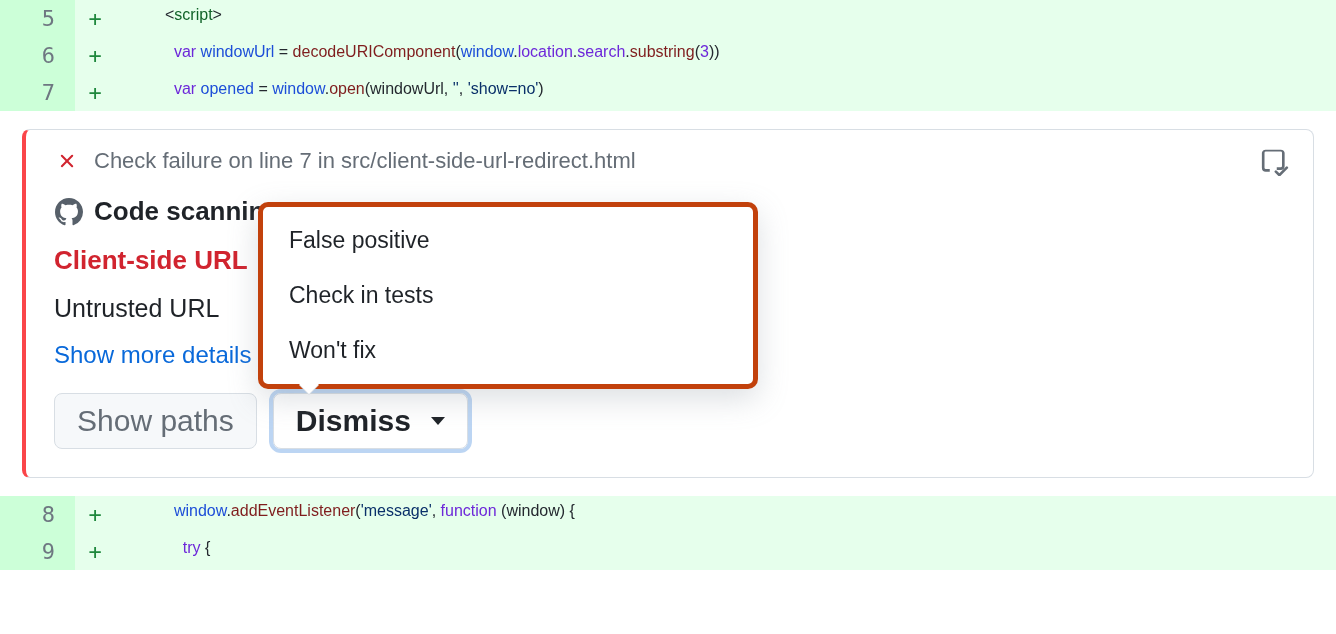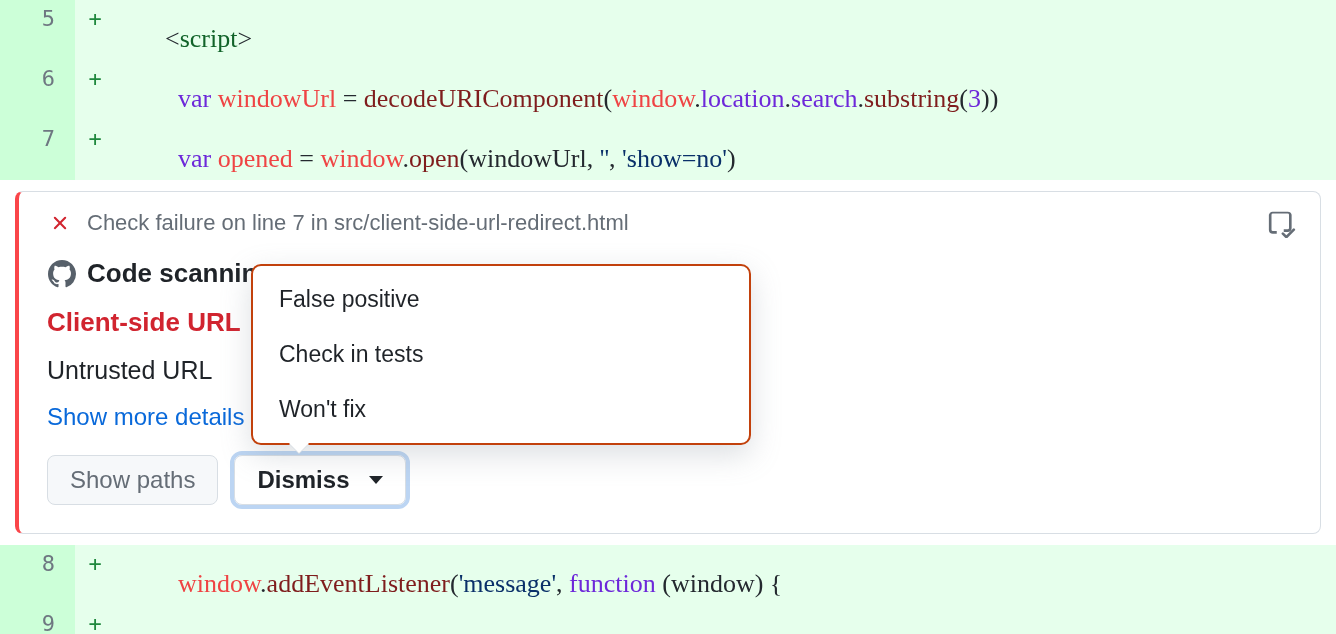--- a/index.html
+++ b/index.html
@@ -28,36 +28,36 @@
     width: 40px;
     text-align: center;
     color: #1f883d;
     font-family: ui-monospace, SFMono-Regular, Menlo, Consolas, monospace;
     font-size: 22px;
     vertical-align: top;
     padding: 6px 0;
   }
   .gutter-sign.added { background: #e6ffec; }
   .code-cell {
-    font-family: Liberation Serif, serif;
-    font-size: 26px;
+    font-family: Liberation Sans, sans-serif;
+    font-size: 16px;
     white-space: pre;
-    padding: 24px 0 6px 50px;
+    padding: 6px 0 6px 50px;
     vertical-align: top;
   }
   .code-cell.added { background: #e6ffec; }
   .tok-tag { color: #116329; }
   .tok-kw  { color: #6d28d9; }
-  .tok-var { color: #ef4444; }
+  .tok-var { color: #1d4ed8; }
   .tok-fn  { color: #7f1d1d; }
   .tok-str { color: #0a3069; }
   .tok-prop{ color: #6d28d9; }
   .tok-punc{ color: #24292f; }
 
-  .annotation-row td { padding: 3px; }
+  .annotation-row td { padding: 10px; }
   .annotation {
     margin: 8px 12px;
     border: 1px solid #d8dee4;
     border-left: 4px solid #fa4549;
     border-radius: 8px;
     padding: 18px 28px 28px 28px;
     position: relative;
     background: #fff;
   }
   .annotation-header {
@@ -110,21 +110,21 @@
   }
   .btn-row {
     margin-top: 24px;
     display:flex; gap: 16px; align-items:center;
     position: relative;
   }
   .btn {
     border: 1px solid #d8dee4;
     background: #f6f8fa;
     color: #656d76;
-    font-size: 24px;
+    font-size: 30px;
     font-weight: 500;
     padding: 10px 22px;
     border-radius: 8px;
     cursor: pointer;
   }
   .btn.dismiss {
     background: #fff;
     color: #1f2328;
     font-weight: 600;
     display: inline-flex;
@@ -139,21 +139,21 @@
     border-left:7px solid transparent;
     border-right:7px solid transparent;
     border-top:8px solid #1f2328;
   }
   .dropdown {
     position: absolute;
     bottom: 60px;
     left: 204px;
     width: 500px;
     background: #fff;
-    border: 2px solid #c2410c;
+    border: 5px solid #c2410c;
     border-radius: 10px;
     box-shadow: 0 10px 30px rgba(140,149,159,0.3);
     padding: 6px 0;
     z-index: 10;
   }
   .dropdown::after {
     content:"";
     position:absolute;
     bottom:-10px; left:36px;
     width:0;height:0;

